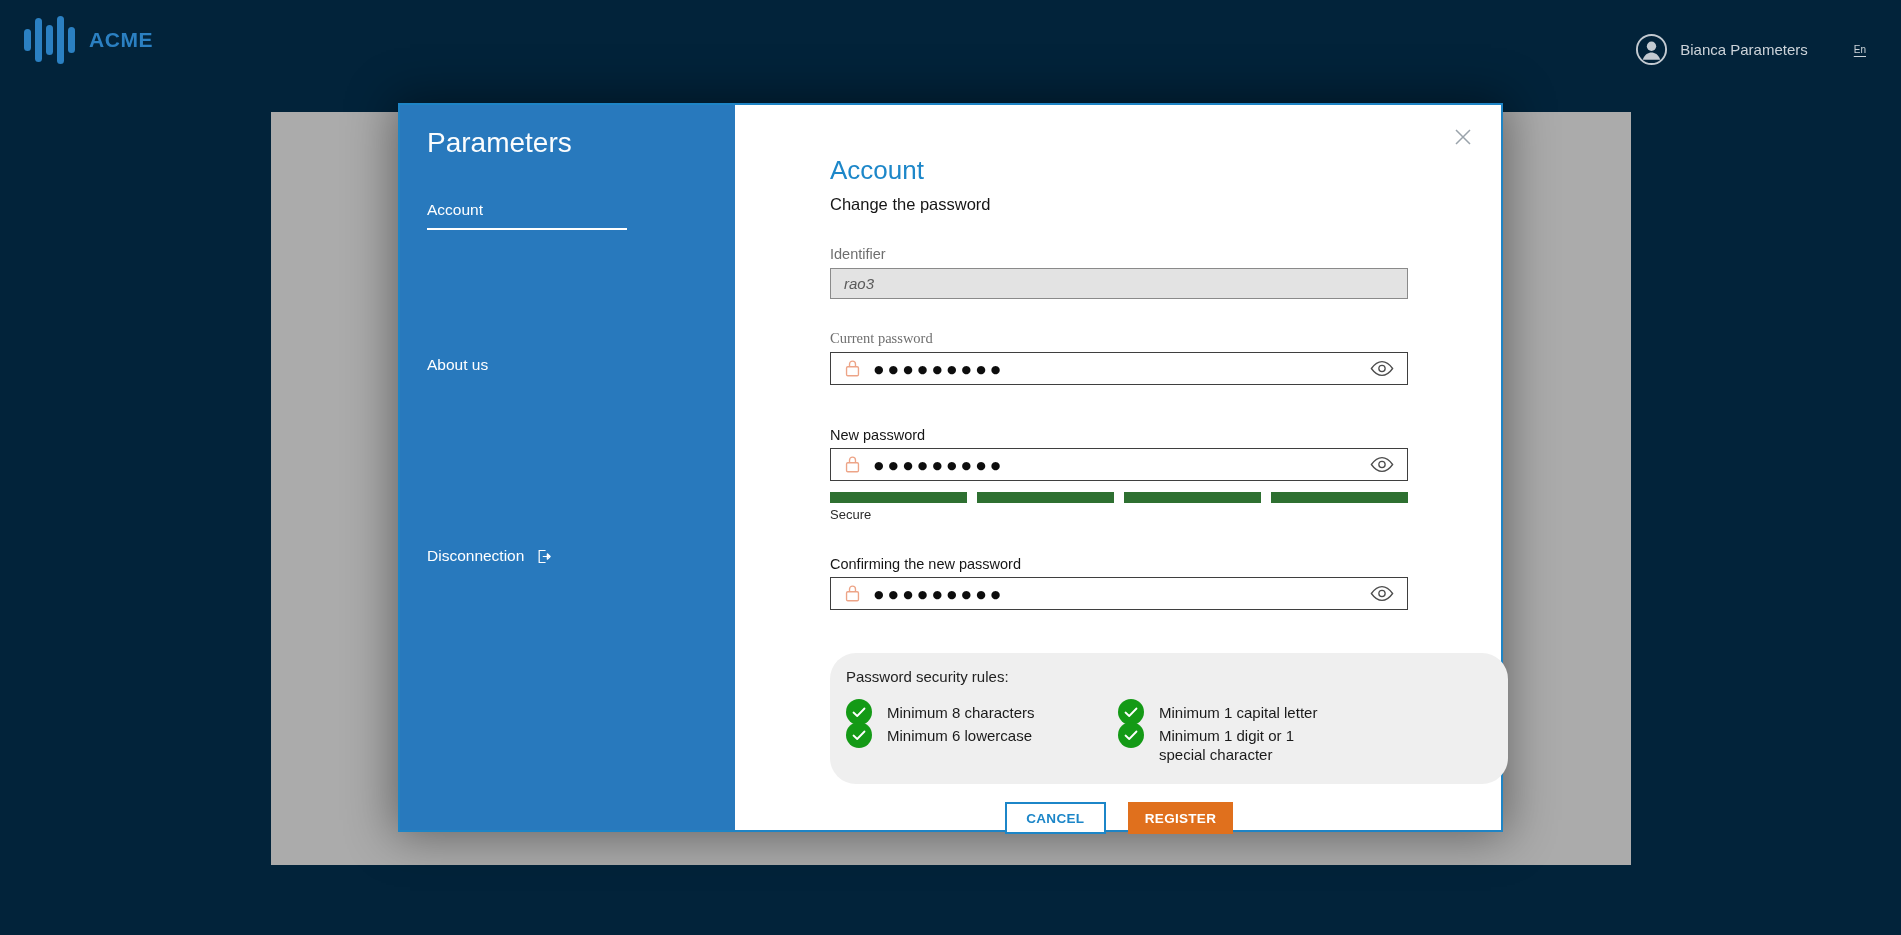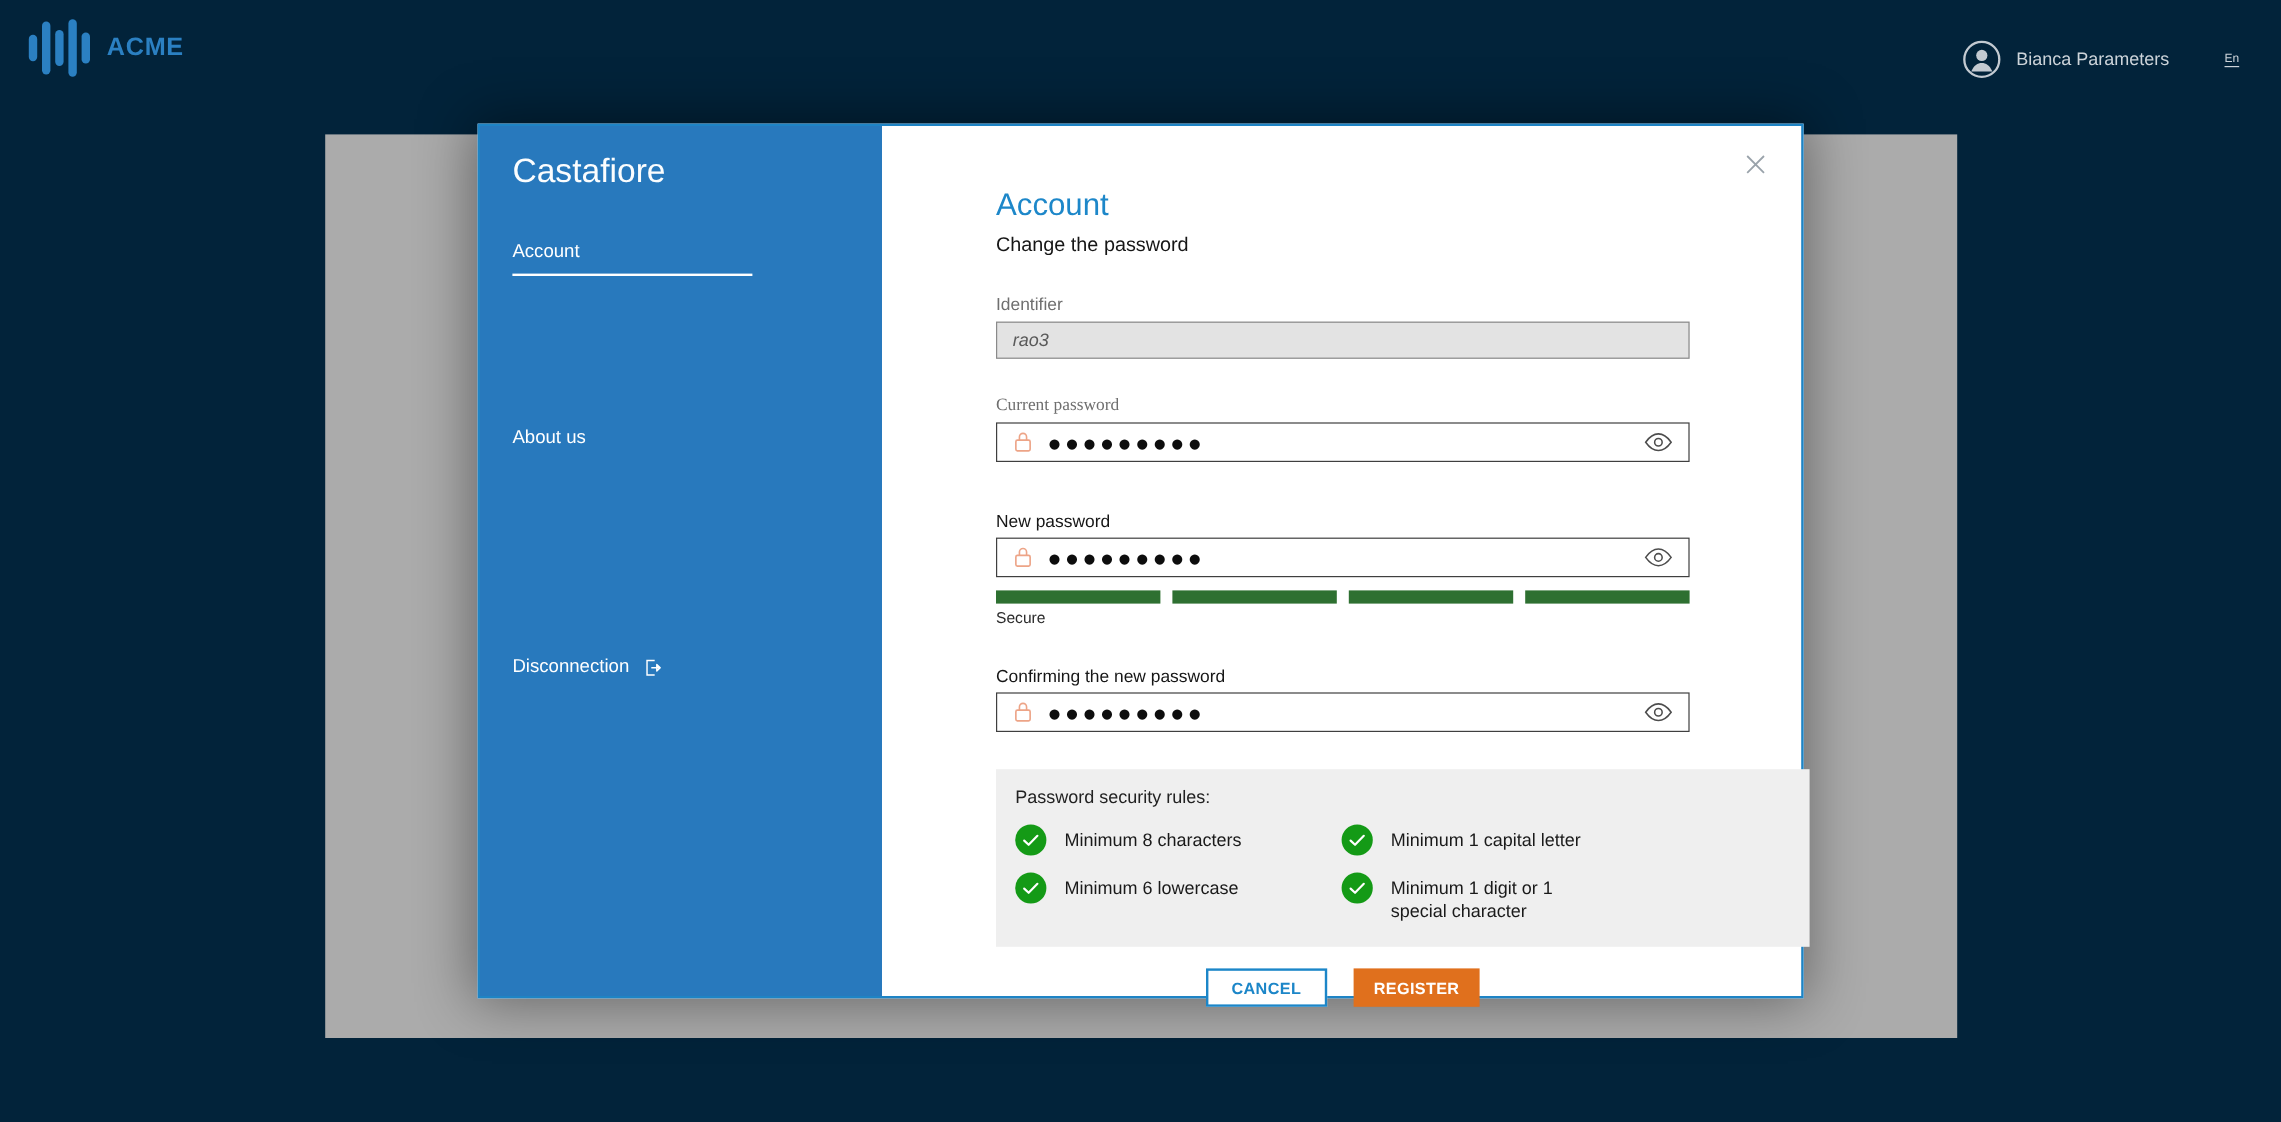--- a/index.html
+++ b/index.html
@@ -57,23 +57,23 @@
 
   .mt-ident { margin-top:32px; }
   .mt-cur { margin-top:31px;font-family:Liberation Serif, serif; }
   .mt-new { margin-top:42px; }
   .mt-conf { margin-top:34px; }
 
   .strength { margin-top:11px; width:578px; height:11px; display:flex; gap:10px; }
   .strength .seg { flex:1; }
   .strength-label { margin-top:4px; width:578px; text-align:left; font-size:13px; color:#2b2b2b; }
 
-  .rules-box { margin-top:31px; width:678px; background:#efefef; padding:15px 18px 20px 16px; }
+  .rules-box { margin-top:43px; width:678px; background:#efefef; padding:15px 18px 20px 16px;border-radius:26px; }
   .rules-title { font-size:15px; color:#222; }
-  .rules-grid { margin-top:17px; display:grid; grid-template-columns:272px 1fr; row-gap:17px; }
+  .rules-grid { margin-top:17px; display:grid; grid-template-columns:272px 1fr; }
   .rule-item { display:flex; align-items:flex-start; gap:15px; }
   .rule-check { width:26px; height:26px; border-radius:50%; background:#149a16; flex-shrink:0;
       display:flex; align-items:center; justify-content:center; margin-top:-3px; }
   .rule-text { font-size:15px; color:#1a1a1a; line-height:19px; padding-top:1px; }
 
   .btn-row { margin-top:18px; width:578px; display:flex; justify-content:center; gap:22px; }
   .btn { height:32px; min-width:101px; padding:0 17px; font-family:"Liberation Sans",sans-serif;
       font-size:13.5px; font-weight:700; letter-spacing:.3px; cursor:pointer; }
   .btn-cancel { background:#fff; border:2px solid #1c86c8; color:#1c86c8; }
   .btn-register { background:#e0701d; border:none; color:#fff; }
@@ -100,21 +100,21 @@
   </svg>
   <span class="user-name">Bianca Parameters</span>
   <span class="lang">En</span>
 </div>
 
 <div class="backdrop-page"></div>
 
 <div class="modal">
 
   <div class="sidebar">
-    <div class="sb-title">Castafiore</div>
+    <div class="sb-title">Parameters</div>
     <div class="sb-item active">Account</div>
     <div class="sb-item about">About us</div>
     <div class="sb-item disco">
       <span>Disconnection</span>
       <svg width="17" height="17" viewBox="0 0 24 24">
         <path d="M13.5 3.5 H4.5 V20.5 H13.5" fill="none" stroke="#ffffff" stroke-width="1.7"></path>
         <path d="M9.5 12 H19.5 M16 8.2 L20 12 L16 15.8 Z" fill="none" stroke="#ffffff" stroke-width="1.7" stroke-linejoin="round"></path>
       </svg>
     </div>
   </div>

